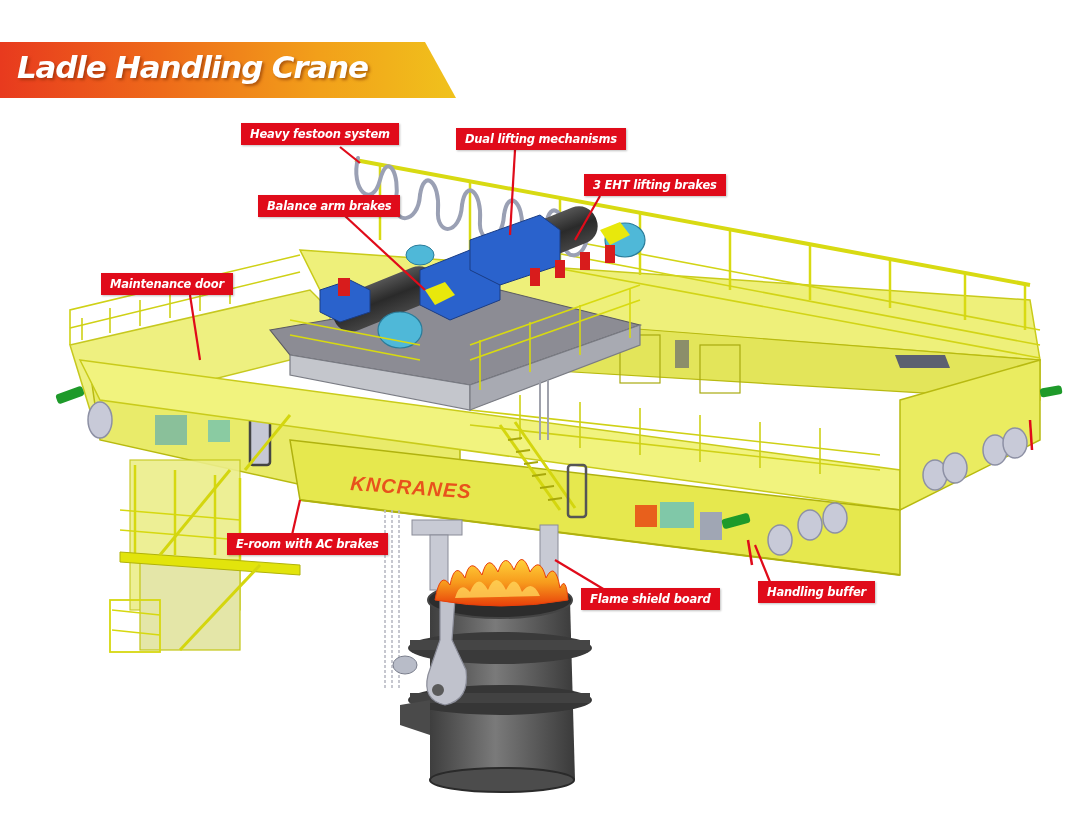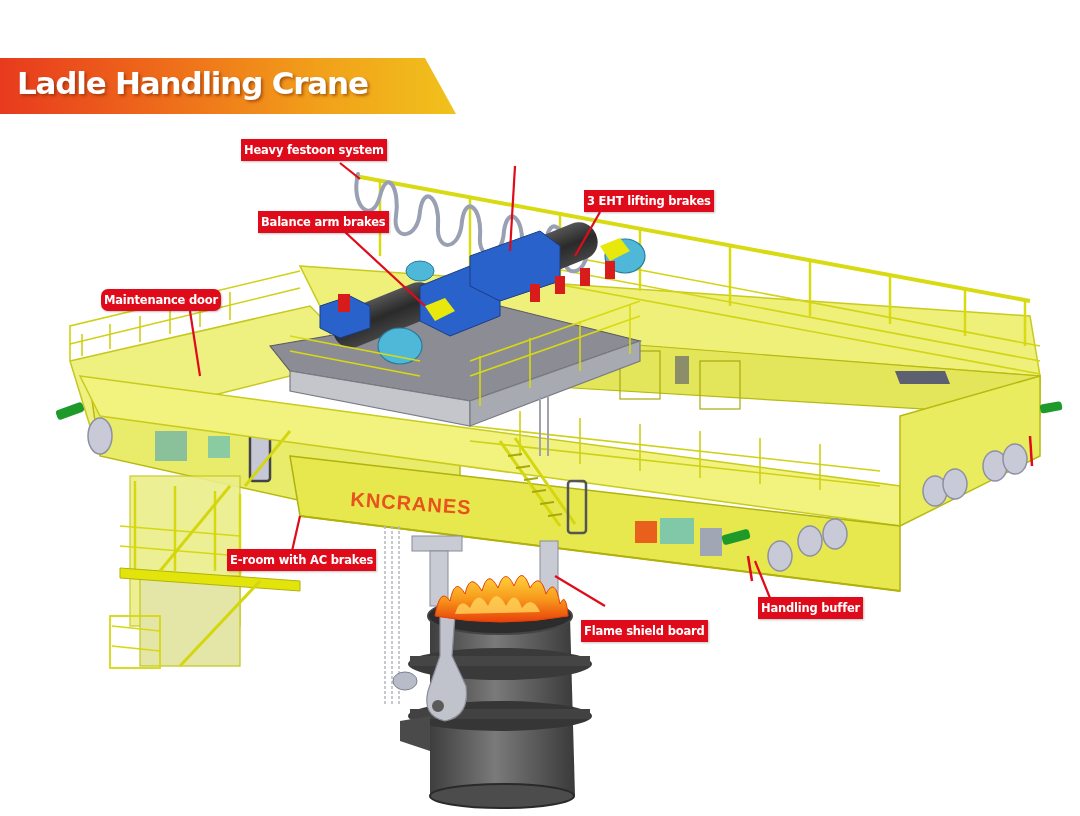--- a/index.html
+++ b/index.html
@@ -1,32 +1,32 @@
 <!DOCTYPE html>
 <html><head>
 <meta charset="utf-8">
 <style>
   html, body { margin: 0; padding: 0; background: #ffffff; }
   body { width: 1080px; height: 816px; position: relative; overflow: hidden; font-family: "DejaVu Sans", sans-serif; }
-  #stage { position: absolute; left: 0; top: 16px; width: 1080px; height: 624px; }
+  #stage { position: absolute; left: 0; top: 0; width: 1080px; height: 624px; font-style: italic; }
   .banner {
     position: absolute; left: 0; top: 42px; width: 456px; height: 56px;
     background: linear-gradient(90deg, #e83a1e 0%, #ee6a1a 35%, #f2a01a 70%, #f0c21c 100%);
     clip-path: polygon(0 0, 425px 0, 456px 56px, 0 56px);
   }
   .banner-title {
     position: absolute; left: 17px; top: 49px; color: #ffffff;
     font-family: "DejaVu Sans", sans-serif; font-weight: bold; font-size: 31px;
     letter-spacing: -1.2px; text-shadow: 2px 2px 3px rgba(120,40,0,0.55);
     white-space: nowrap;
   }
   .callout {
     position: absolute; background: #e00b1a; color: #ffffff;
     font-family: "DejaVu Sans", sans-serif; font-weight: bold; font-size: 11.5px;
-    height: 22px; line-height: 22px; padding: 0 3px; white-space: nowrap;
+    height: 22px; line-height: 22px; padding: 0 9px; white-space: nowrap;
     box-shadow: 1px 1px 2px rgba(0,0,0,0.25); letter-spacing: -0.2px;
   }
   svg.art { position: absolute; left: 0; top: 0; }
 </style>
 </head>
 <body>
 
 <div id="stage">
 
   <div class="banner"></div>
@@ -271,20 +271,21 @@
       <line x1="600" y1="196" x2="575" y2="240"></line>
       <line x1="345" y1="216" x2="425" y2="290"></line>
       <line x1="190" y1="295" x2="200" y2="360"></line>
       <line x1="300" y1="500" x2="292" y2="535"></line>
       <line x1="555" y1="560" x2="605" y2="590"></line>
       <line x1="755" y1="545" x2="770" y2="582"></line>
     </g>
   </svg>
 
   <div class="callout" style="left:241px; top:123px;">Heavy festoon system</div>
+  <div class="callout" style="left:456px; top:128px;">Dual lifting mechanisms</div>
   <div class="callout" style="left:584px; top:174px;">3 EHT lifting brakes</div>
   <div class="callout" style="left:258px; top:195px;">Balance arm brakes</div>
-  <div class="callout" style="left:101px; top:273px;border-radius:7px;">Maintenance door</div>
+  <div class="callout" style="left:101px; top:273px;">Maintenance door</div>
   <div class="callout" style="left:227px; top:533px;">E-room with AC brakes</div>
-  <div class="callout" style="left:581px; top:588px;margin-top:16px;">Flame shield board</div>
+  <div class="callout" style="left:581px; top:588px;">Flame shield board</div>
   <div class="callout" style="left:758px; top:581px;">Handling buffer</div>
 
 </div>
 
 </body></html>

